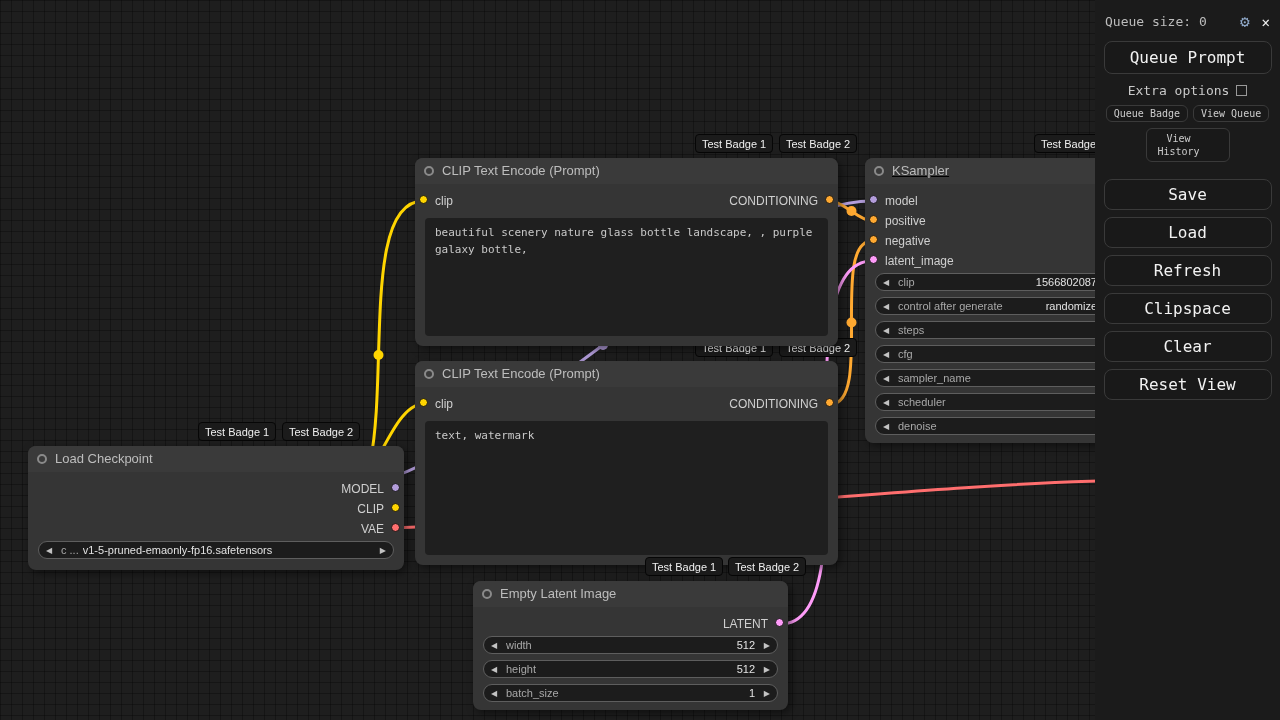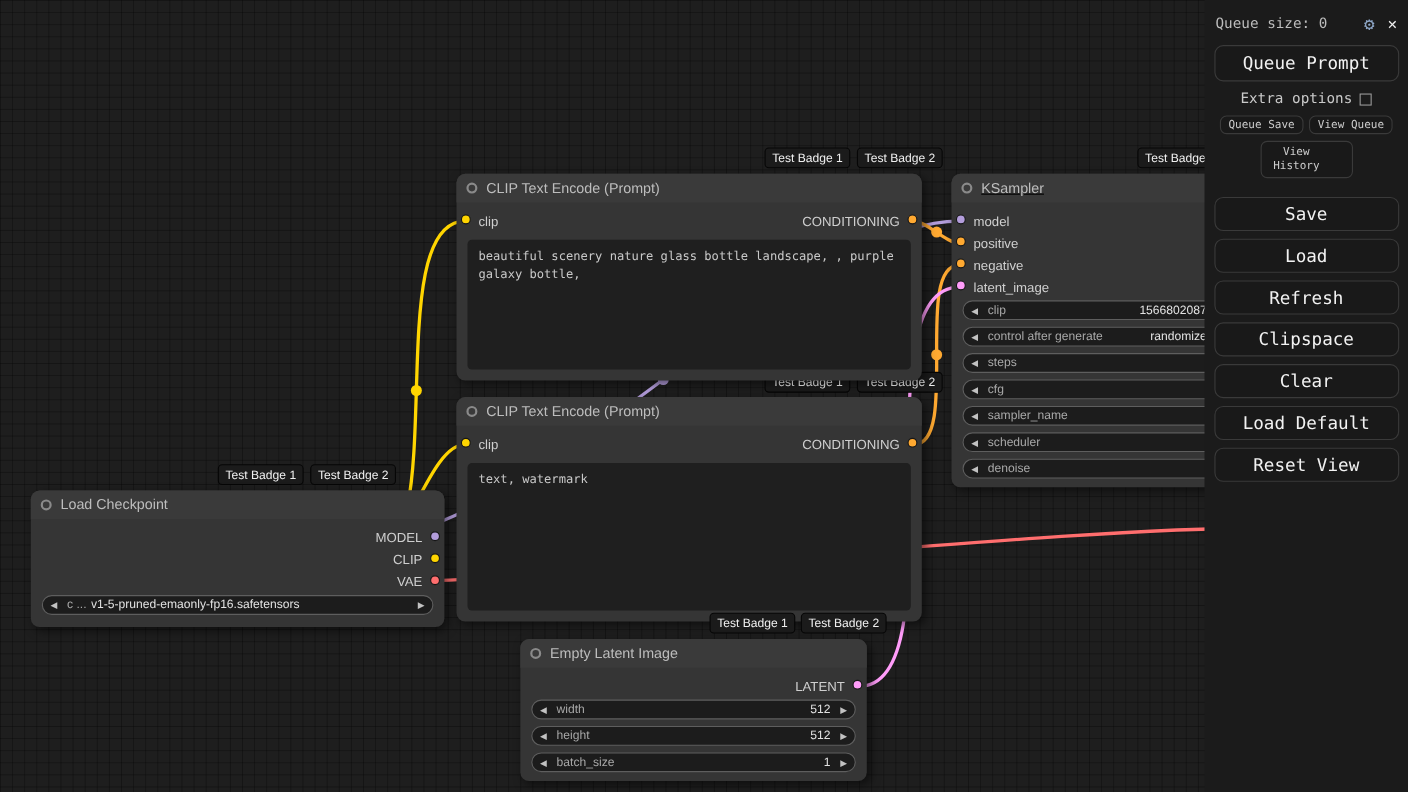--- a/index.html
+++ b/index.html
@@ -279,26 +279,25 @@
     <span>Queue size: 0</span>
     <span class="gear">⚙</span>
     <span class="close-x">✕</span>
   </div>
   <div class="btn big">Queue Prompt</div>
   <div class="extra-row">
     <span>Extra options</span>
     <span class="checkbox"></span>
   </div>
   <div class="small-btns">
-    <span class="sbtn">Queue Save</span>
+    <span class="sbtn">Queue Badge</span>
     <span class="sbtn">View Queue</span>
   </div>
   <div class="sbtn vh-btn">
     <span class="inner">View History</span>
   </div>
   <div class="btn gap-top">Save</div>
   <div class="btn">Load</div>
   <div class="btn">Refresh</div>
   <div class="btn">Clipspace</div>
   <div class="btn">Clear</div>
-  <div class="btn">Load Default</div>
   <div class="btn">Reset View</div>
 </div>
 
 </body></html>

